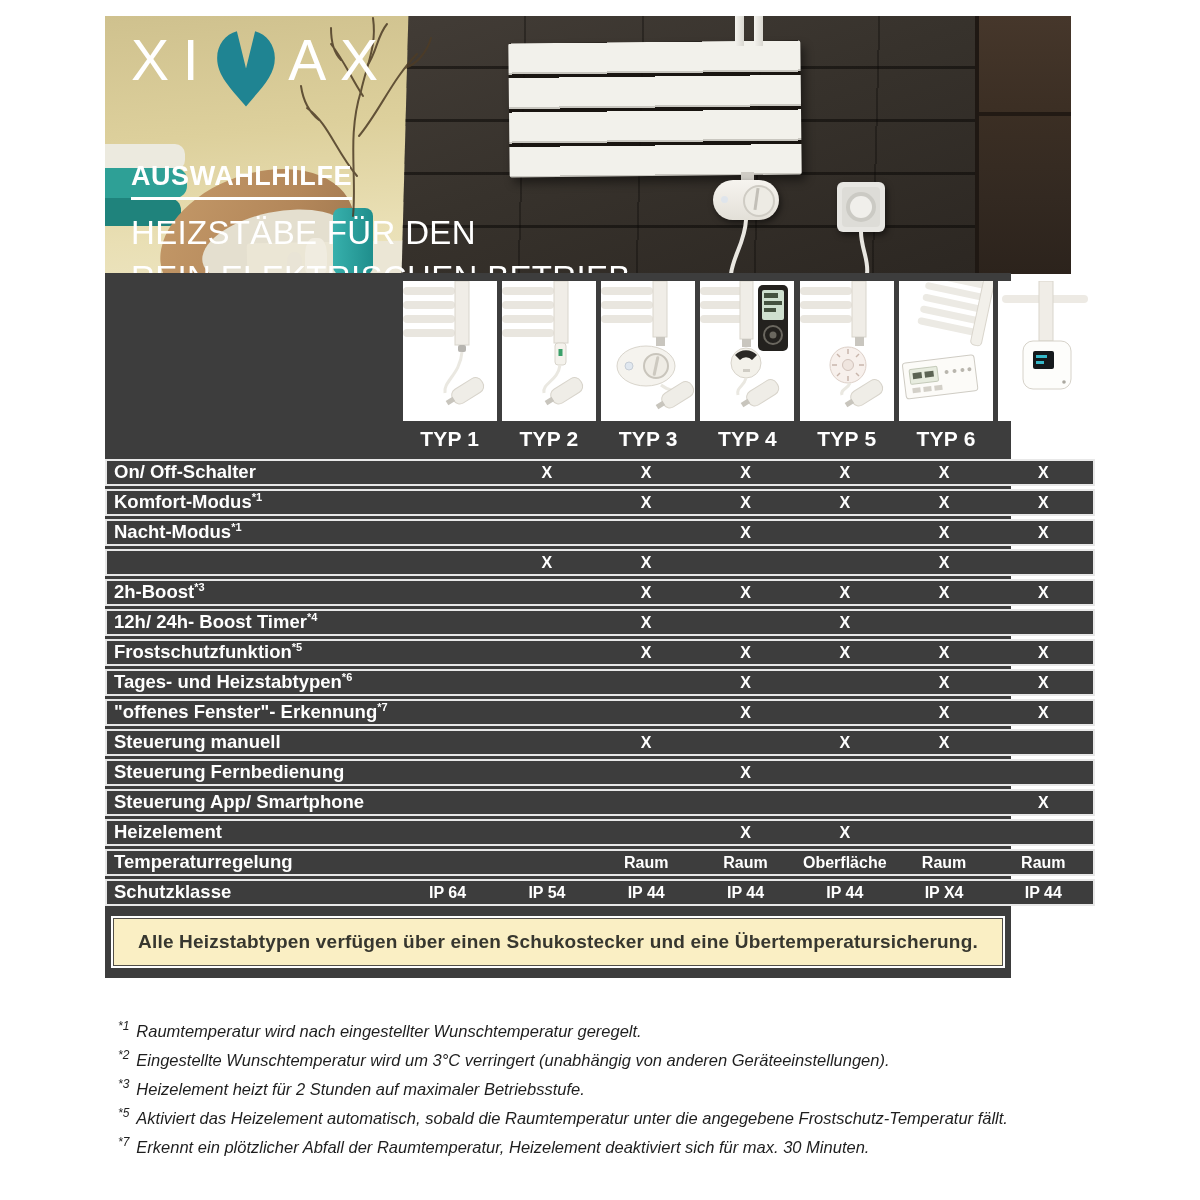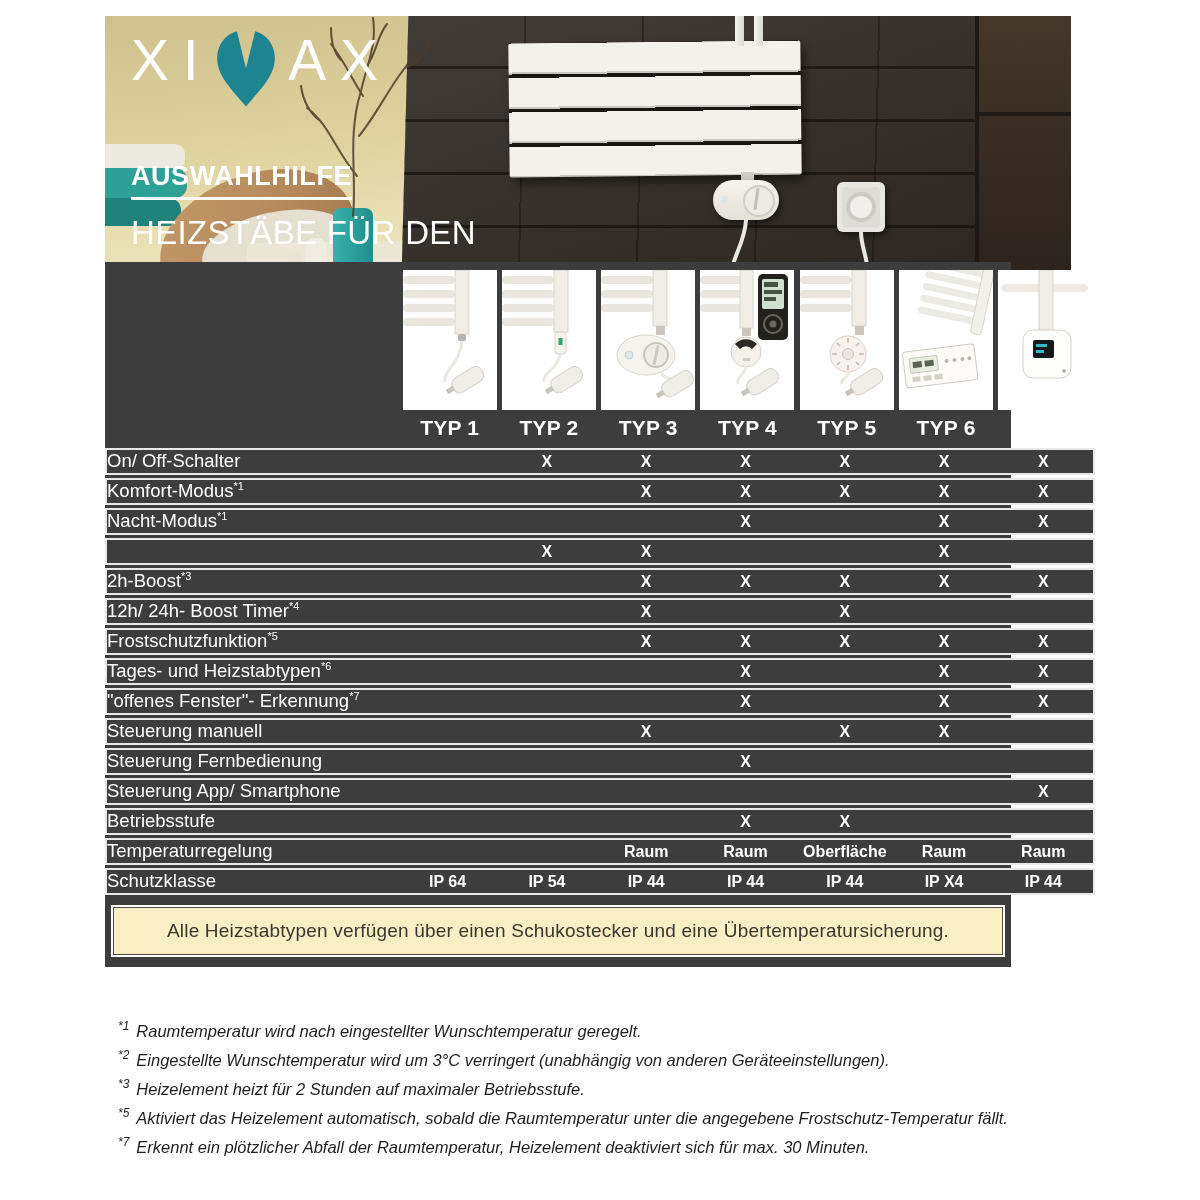--- a/index.html
+++ b/index.html
@@ -56,37 +56,37 @@
   .hero-content{position:absolute;left:26px;top:10px;color:#fff;}
   .logo{display:flex;align-items:flex-start;font-size:57px;font-weight:400;letter-spacing:.24em;
     font-family:"Liberation Sans",sans-serif;line-height:1;margin-bottom:18px;}
   .logo .lg{margin-top:6px;}
   .logo svg{margin:0 2px 0 -6px;}
   .kicker{display:inline-block;font-size:27px;font-weight:bold;letter-spacing:.02em;
     border-bottom:3px solid #fff;padding-bottom:5px;margin-bottom:10px;margin-top:35px;}
   .hero-title{font-size:33px;font-weight:normal;line-height:1.37;letter-spacing:.01em;margin:0;}
 
   
-  .panel{position:absolute;left:105px;top:262px;width:906px;height:705px;background:#3d3d3d;}
+  .panel{position:absolute;left:105px;top:273px;width:906px;height:705px;background:#3d3d3d;}
   .grid7{display:grid;grid-template-columns:295px repeat(7,1fr);}
   .tiles-row{position:absolute;left:0;top:8px;width:990px;}
   .tile-cell{display:flex;justify-content:center;}
   .tile{width:94px;height:140px;background:#fff;overflow:hidden;}
   .typ-row{position:absolute;left:0;top:154px;width:990px;}
   .typ-label{text-align:center;color:#fff;font-weight:bold;font-size:21px;letter-spacing:.01em;}
   .rows{position:absolute;left:0;top:186px;width:990px;}
   .frow{box-sizing:border-box;height:27px;border:2px solid #e8e8e8;margin-bottom:3px;background:#3d3d3d;
     display:grid;grid-template-columns:291px repeat(7,1fr);align-items:center;}
-  .flabel{color:#fff;font-size:18.5px;white-space:nowrap;}
+  .flabel{color:#fff;font-size:18.5px;padding-left:7px;white-space:nowrap;font-weight:bold;}
   .flabel sup{font-size:11px;}
   .fcell{color:#fff;font-weight:bold;font-size:16px;text-align:center;white-space:nowrap;}
   .note{position:absolute;left:8px;right:8px;top:645px;height:46px;background:#faefc4;
     border:1px solid #514e48;box-shadow:0 0 0 2px #ffffff;
     display:flex;align-items:center;justify-content:center;
-    font-weight:normal;font-size:19px;color:#37372f;letter-spacing:.01em;}
+    font-weight:bold;font-size:19px;color:#37372f;letter-spacing:.01em;}
 
   
   .footnotes{position:absolute;left:118px;top:1014px;width:990px;color:#1e1e1e;
     font-style:italic;font-size:16.5px;line-height:24.5px;}
   .fn{white-space:nowrap;}
   .fn sup{font-size:12px;font-style:italic;margin-right:7px;}
 
   
   .tile svg{display:block;}
 </style>
@@ -454,21 +454,21 @@
     <div class="flabel"><span class="lbl">Steuerung App/ Smartphone</span><sup class="sup"></sup></div>
   <div class="fcell"></div>
         <div class="fcell"></div>
         <div class="fcell"></div>
         <div class="fcell"></div>
         <div class="fcell"></div>
         <div class="fcell"></div>
         <div class="fcell">X</div>
       </div>
       <div class="frow">
-    <div class="flabel"><span class="lbl">Betriebsstufe</span><sup class="sup"></sup></div>
+    <div class="flabel"><span class="lbl">Heizelement</span><sup class="sup"></sup></div>
   <div class="fcell"></div>
         <div class="fcell"></div>
         <div class="fcell"></div>
         <div class="fcell">X</div>
         <div class="fcell">X</div>
         <div class="fcell"></div>
         <div class="fcell"></div>
       </div>
       <div class="frow">
     <div class="flabel"><span class="lbl">Temperaturregelung</span><sup class="sup"></sup></div>

